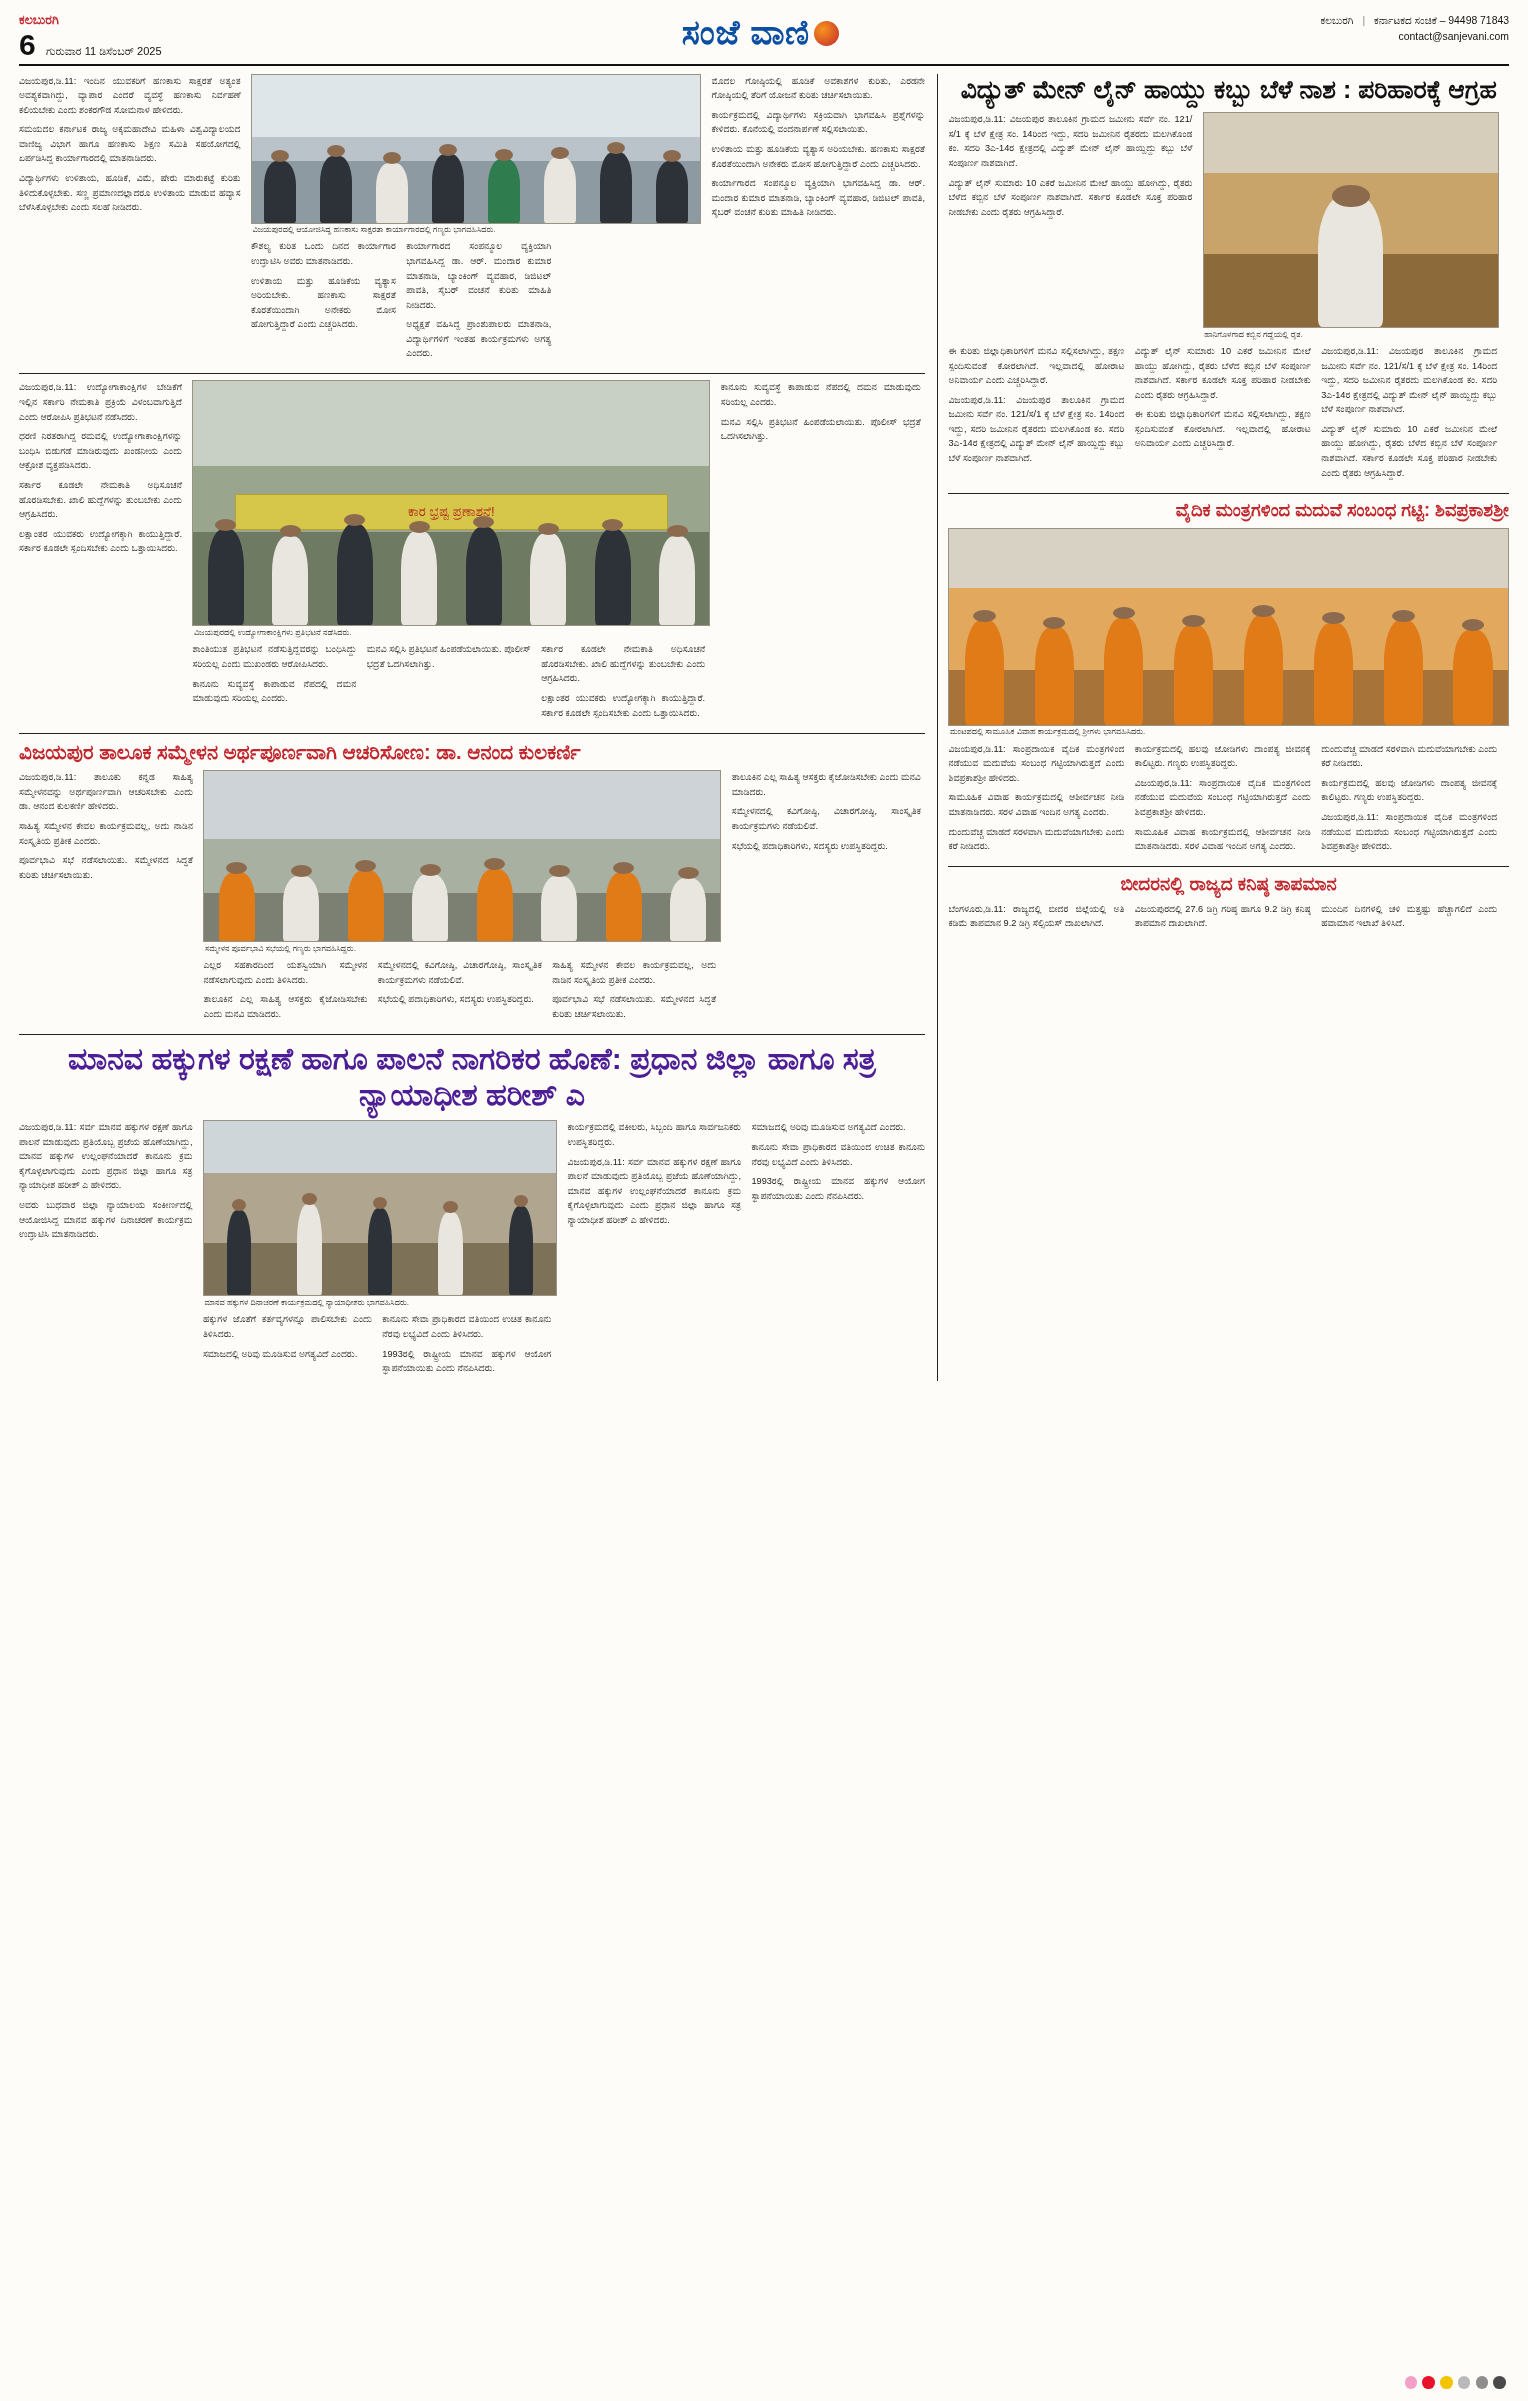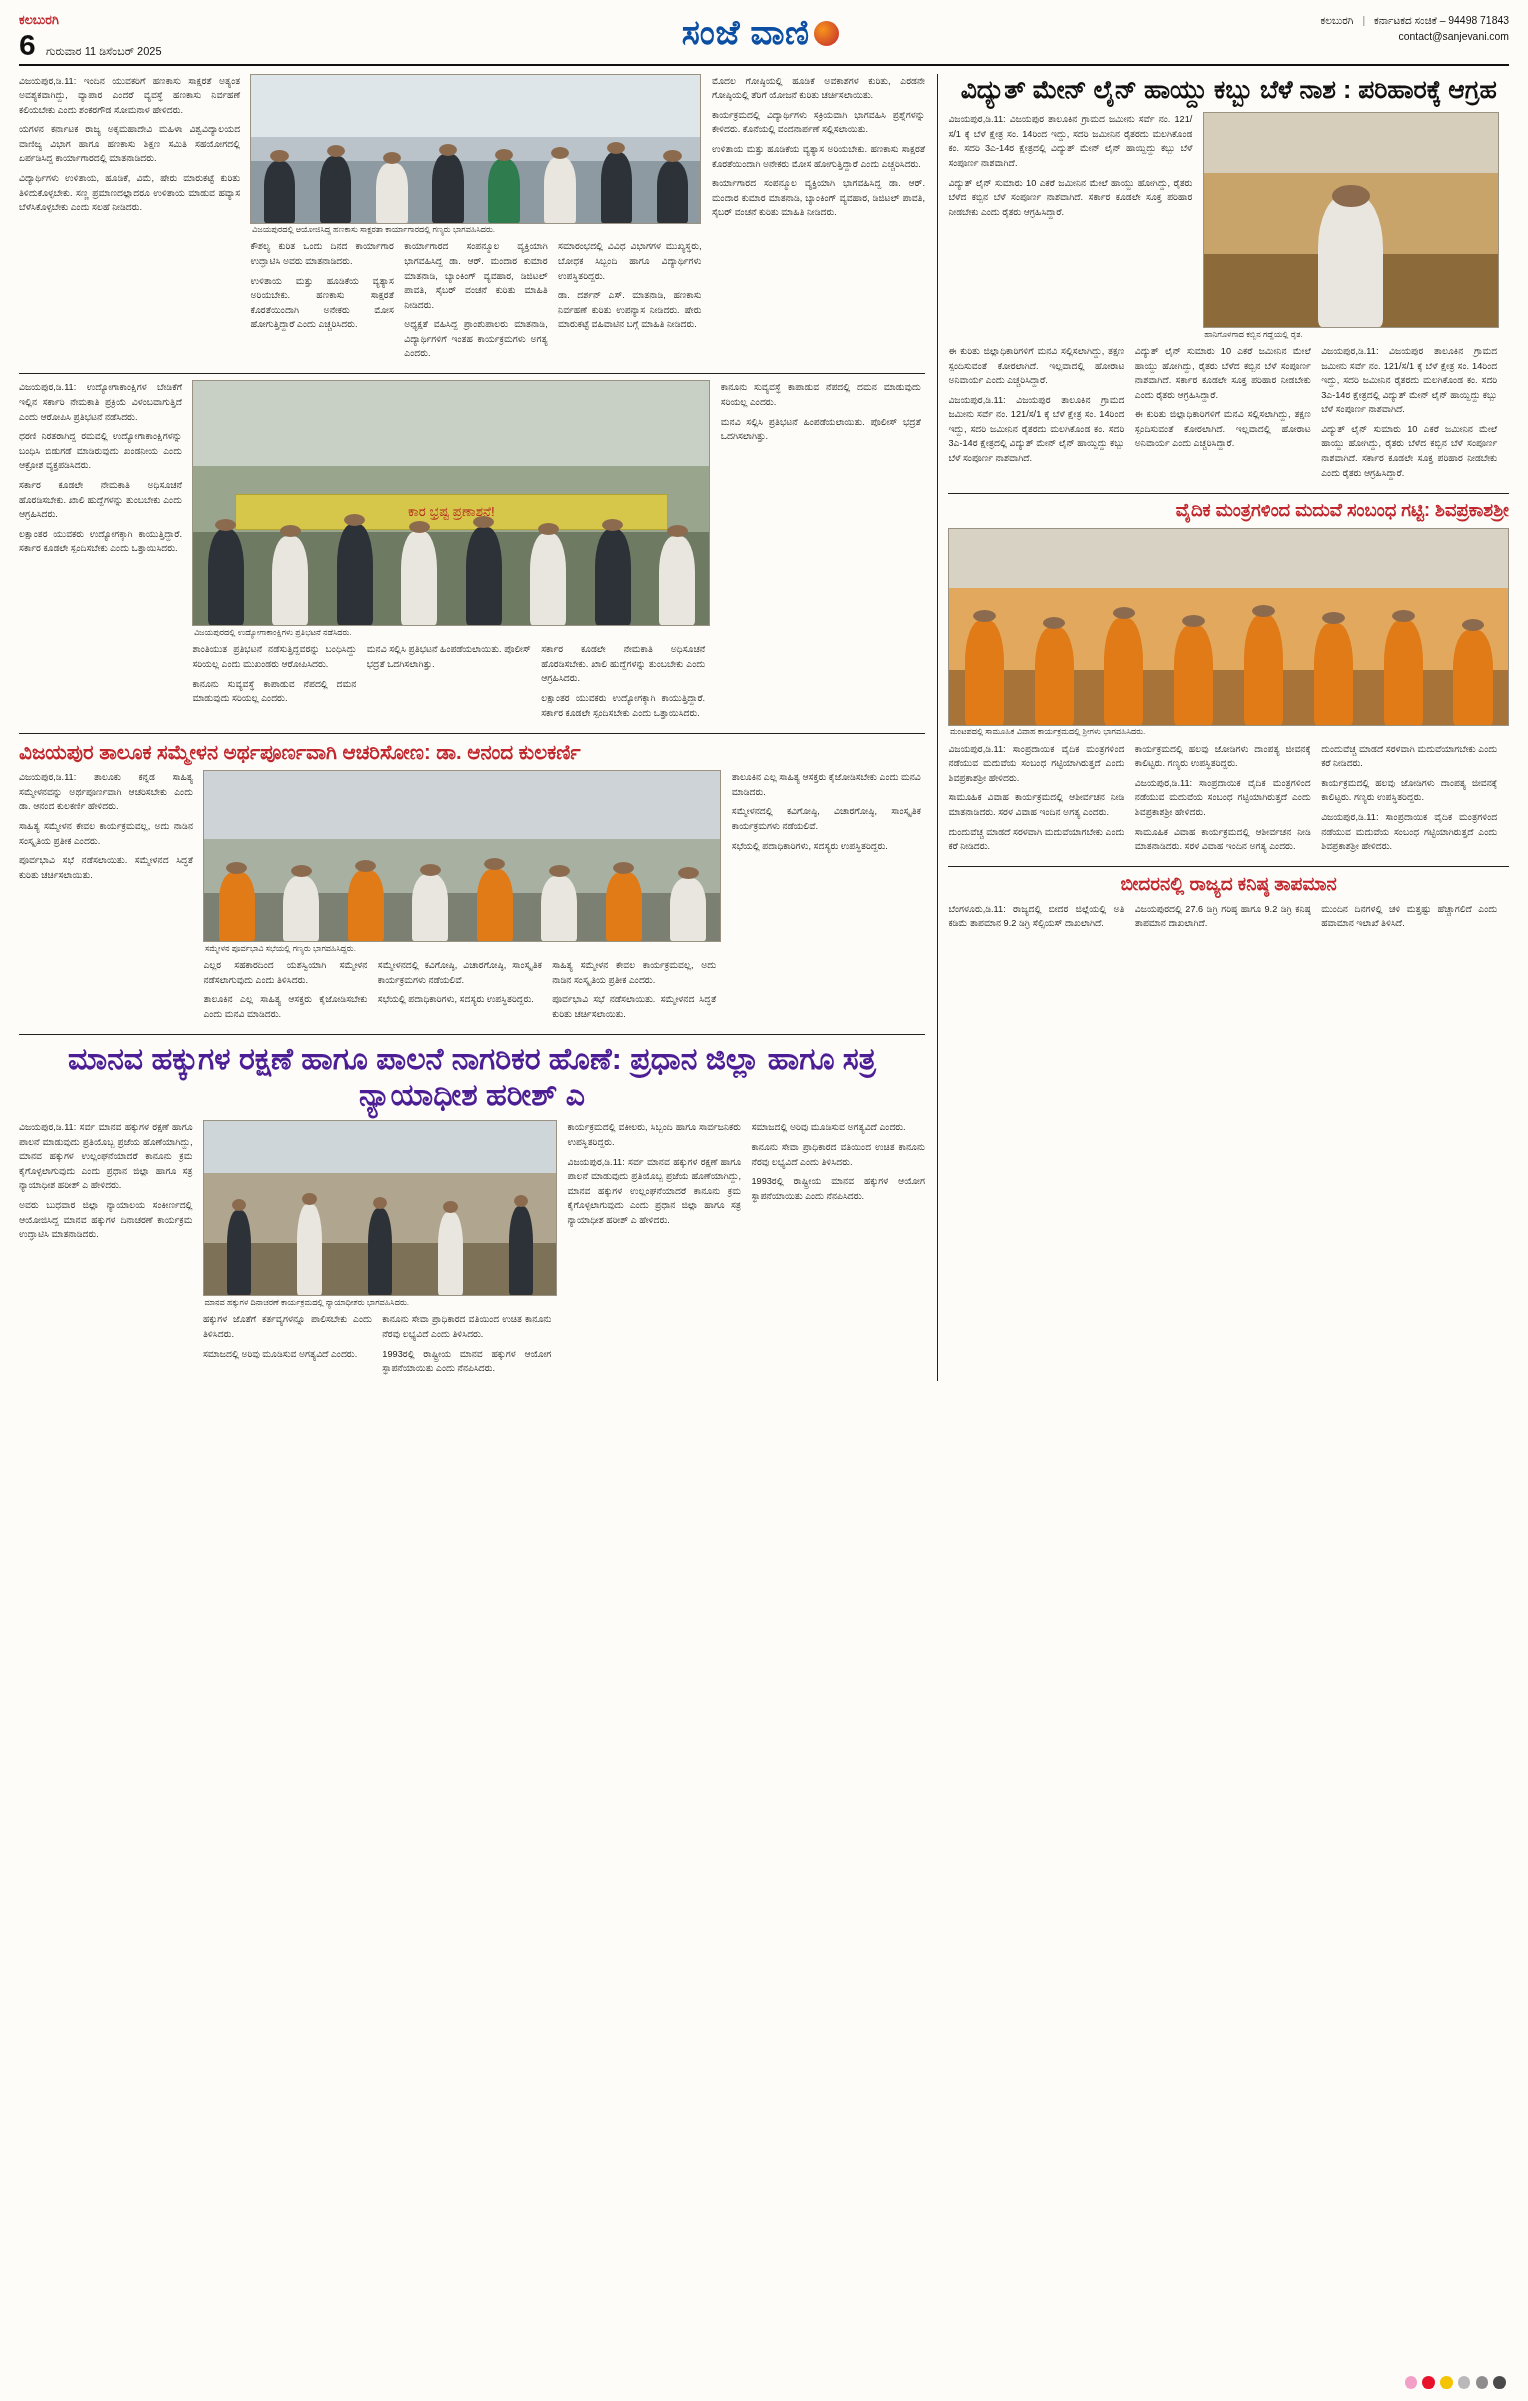--- a/index.html
+++ b/index.html
@@ -86,21 +86,21 @@
   </div>
 
   <div class="body-grid">
 
     <div class="col-left">
 
       <div>
         <div class="flow">
           <div style="width:222px" class="cols">
             <p>ವಿಜಯಪುರ,ಡಿ.11: ಇಂದಿನ ಯುವಕರಿಗೆ ಹಣಕಾಸು ಸಾಕ್ಷರತೆ ಅತ್ಯಂತ ಅವಶ್ಯಕವಾಗಿದ್ದು, ವ್ಯಾಪಾರ ಎಂದರೆ ವ್ಯವಸ್ಥೆ ಹಣಕಾಸು ನಿರ್ವಹಣೆ ಕಲಿಯಬೇಕು ಎಂದು ಶಂಕರಗೌಡ ಸೋಮನಾಳ ಹೇಳಿದರು.</p>
-            <p>ಯಗಳನ ಕರ್ನಾಟಕ ರಾಜ್ಯ ಅಕ್ಕಮಹಾದೇವಿ ಮಹಿಳಾ ವಿಶ್ವವಿದ್ಯಾಲಯದ ವಾಣಿಜ್ಯ ವಿಭಾಗ ಹಾಗೂ ಹಣಕಾಸು ಶಿಕ್ಷಣ ಸಮಿತಿ ಸಹಯೋಗದಲ್ಲಿ ಏರ್ಪಡಿಸಿದ್ದ ಕಾರ್ಯಾಗಾರದಲ್ಲಿ ಮಾತನಾಡಿದರು.</p>
+            <p>ಸಮಯದಲ ಕರ್ನಾಟಕ ರಾಜ್ಯ ಅಕ್ಕಮಹಾದೇವಿ ಮಹಿಳಾ ವಿಶ್ವವಿದ್ಯಾಲಯದ ವಾಣಿಜ್ಯ ವಿಭಾಗ ಹಾಗೂ ಹಣಕಾಸು ಶಿಕ್ಷಣ ಸಮಿತಿ ಸಹಯೋಗದಲ್ಲಿ ಏರ್ಪಡಿಸಿದ್ದ ಕಾರ್ಯಾಗಾರದಲ್ಲಿ ಮಾತನಾಡಿದರು.</p>
             <p>ವಿದ್ಯಾರ್ಥಿಗಳು ಉಳಿತಾಯ, ಹೂಡಿಕೆ, ವಿಮೆ, ಷೇರು ಮಾರುಕಟ್ಟೆ ಕುರಿತು ತಿಳಿದುಕೊಳ್ಳಬೇಕು. ಸಣ್ಣ ಪ್ರಮಾಣದಲ್ಲಾದರೂ ಉಳಿತಾಯ ಮಾಡುವ ಹವ್ಯಾಸ ಬೆಳೆಸಿಕೊಳ್ಳಬೇಕು ಎಂದು ಸಲಹೆ ನೀಡಿದರು.</p>
           </div>
           <div style="width:451px">
             <div class="photo ph1" style="height:148px">
               <div class="figs">
                 <div class="fig dark" style="height:72%">
                     <div class="head"></div>
                   </div>
                 <div class="fig dark" style="height:78%">
                     <div class="head"></div>
@@ -127,24 +127,20 @@
             </div>
             <div class="cap">ವಿಜಯಪುರದಲ್ಲಿ ಆಯೋಜಿಸಿದ್ದ ಹಣಕಾಸು ಸಾಕ್ಷರತಾ ಕಾರ್ಯಾಗಾರದಲ್ಲಿ ಗಣ್ಯರು ಭಾಗವಹಿಸಿದರು.</div>
             <div class="flow" style="margin-top:4.4px">
               <div style="width:145px" class="cols">
                 <p>ಕೌಶಲ್ಯ ಕುರಿತ ಒಂದು ದಿನದ ಕಾರ್ಯಾಗಾರ ಉದ್ಘಾಟಿಸಿ ಅವರು ಮಾತನಾಡಿದರು.</p>
                 <p>ಉಳಿತಾಯ ಮತ್ತು ಹೂಡಿಕೆಯ ವ್ಯತ್ಯಾಸ ಅರಿಯಬೇಕು. ಹಣಕಾಸು ಸಾಕ್ಷರತೆ ಕೊರತೆಯಿಂದಾಗಿ ಅನೇಕರು ಮೋಸ ಹೋಗುತ್ತಿದ್ದಾರೆ ಎಂದು ಎಚ್ಚರಿಸಿದರು.</p>
               </div>
               <div style="width:145px" class="cols">
                 <p>ಕಾರ್ಯಾಗಾರದ ಸಂಪನ್ಮೂಲ ವ್ಯಕ್ತಿಯಾಗಿ ಭಾಗವಹಿಸಿದ್ದ ಡಾ. ಆರ್. ಮಂದಾರ ಕುಮಾರ ಮಾತನಾಡಿ, ಬ್ಯಾಂಕಿಂಗ್ ವ್ಯವಹಾರ, ಡಿಜಿಟಲ್ ಪಾವತಿ, ಸೈಬರ್ ವಂಚನೆ ಕುರಿತು ಮಾಹಿತಿ ನೀಡಿದರು.</p>
                 <p>ಅಧ್ಯಕ್ಷತೆ ವಹಿಸಿದ್ದ ಪ್ರಾಂಶುಪಾಲರು ಮಾತನಾಡಿ, ವಿದ್ಯಾರ್ಥಿಗಳಿಗೆ ಇಂತಹ ಕಾರ್ಯಕ್ರಮಗಳು ಅಗತ್ಯ ಎಂದರು.</p>
-              </div>
-              <div style="width:145px" class="cols">
-                <p>ಸಮಾರಂಭದಲ್ಲಿ ವಿವಿಧ ವಿಭಾಗಗಳ ಮುಖ್ಯಸ್ಥರು, ಬೋಧಕ ಸಿಬ್ಬಂದಿ ಹಾಗೂ ವಿದ್ಯಾರ್ಥಿಗಳು ಉಪಸ್ಥಿತರಿದ್ದರು.</p>
-                <p>ಡಾ. ದರ್ಶನ್ ಎಸ್. ಮಾತನಾಡಿ, ಹಣಕಾಸು ನಿರ್ವಹಣೆ ಕುರಿತು ಉಪನ್ಯಾಸ ನೀಡಿದರು. ಷೇರು ಮಾರುಕಟ್ಟೆ ವಹಿವಾಟಿನ ಬಗ್ಗೆ ಮಾಹಿತಿ ನೀಡಿದರು.</p>
               </div>
             </div>
           </div>
           <div style="width:214px" class="cols">
             <p>ಮೊದಲ ಗೋಷ್ಠಿಯಲ್ಲಿ ಹೂಡಿಕೆ ಅವಕಾಶಗಳ ಕುರಿತು, ಎರಡನೇ ಗೋಷ್ಠಿಯಲ್ಲಿ ತೆರಿಗೆ ಯೋಜನೆ ಕುರಿತು ಚರ್ಚಿಸಲಾಯಿತು.</p>
             <p>ಕಾರ್ಯಕ್ರಮದಲ್ಲಿ ವಿದ್ಯಾರ್ಥಿಗಳು ಸಕ್ರಿಯವಾಗಿ ಭಾಗವಹಿಸಿ ಪ್ರಶ್ನೆಗಳನ್ನು ಕೇಳಿದರು. ಕೊನೆಯಲ್ಲಿ ವಂದನಾರ್ಪಣೆ ಸಲ್ಲಿಸಲಾಯಿತು.</p>
             <p>ಉಳಿತಾಯ ಮತ್ತು ಹೂಡಿಕೆಯ ವ್ಯತ್ಯಾಸ ಅರಿಯಬೇಕು. ಹಣಕಾಸು ಸಾಕ್ಷರತೆ ಕೊರತೆಯಿಂದಾಗಿ ಅನೇಕರು ಮೋಸ ಹೋಗುತ್ತಿದ್ದಾರೆ ಎಂದು ಎಚ್ಚರಿಸಿದರು.</p>
             <p>ಕಾರ್ಯಾಗಾರದ ಸಂಪನ್ಮೂಲ ವ್ಯಕ್ತಿಯಾಗಿ ಭಾಗವಹಿಸಿದ್ದ ಡಾ. ಆರ್. ಮಂದಾರ ಕುಮಾರ ಮಾತನಾಡಿ, ಬ್ಯಾಂಕಿಂಗ್ ವ್ಯವಹಾರ, ಡಿಜಿಟಲ್ ಪಾವತಿ, ಸೈಬರ್ ವಂಚನೆ ಕುರಿತು ಮಾಹಿತಿ ನೀಡಿದರು.</p>
           </div>
         </div>

